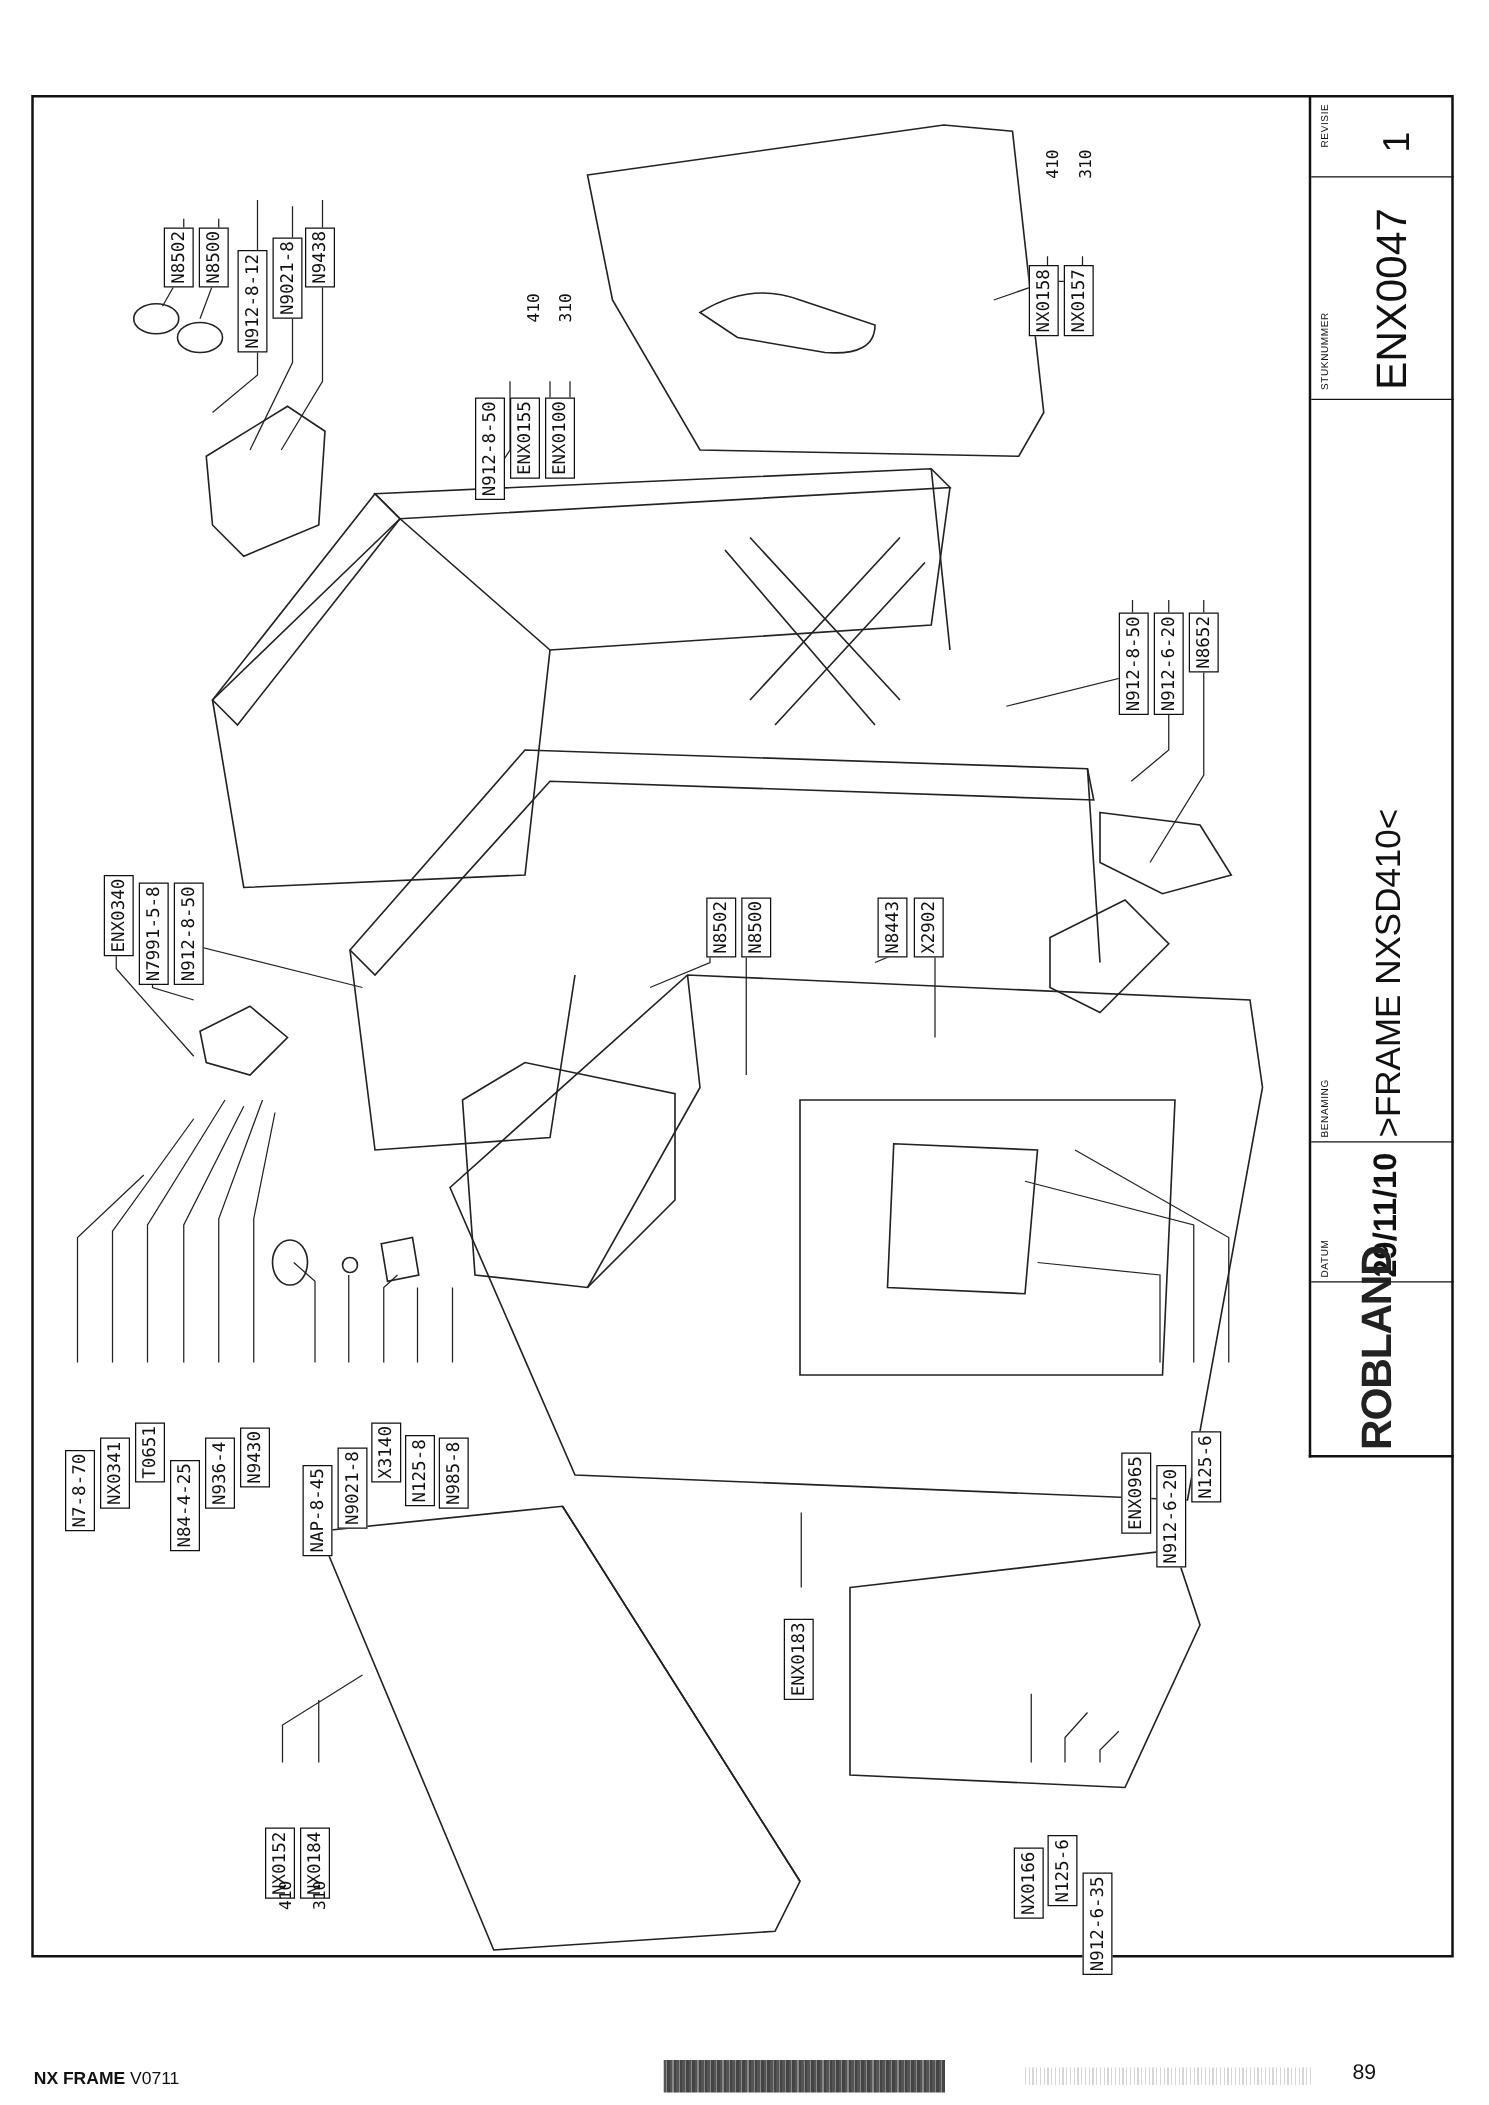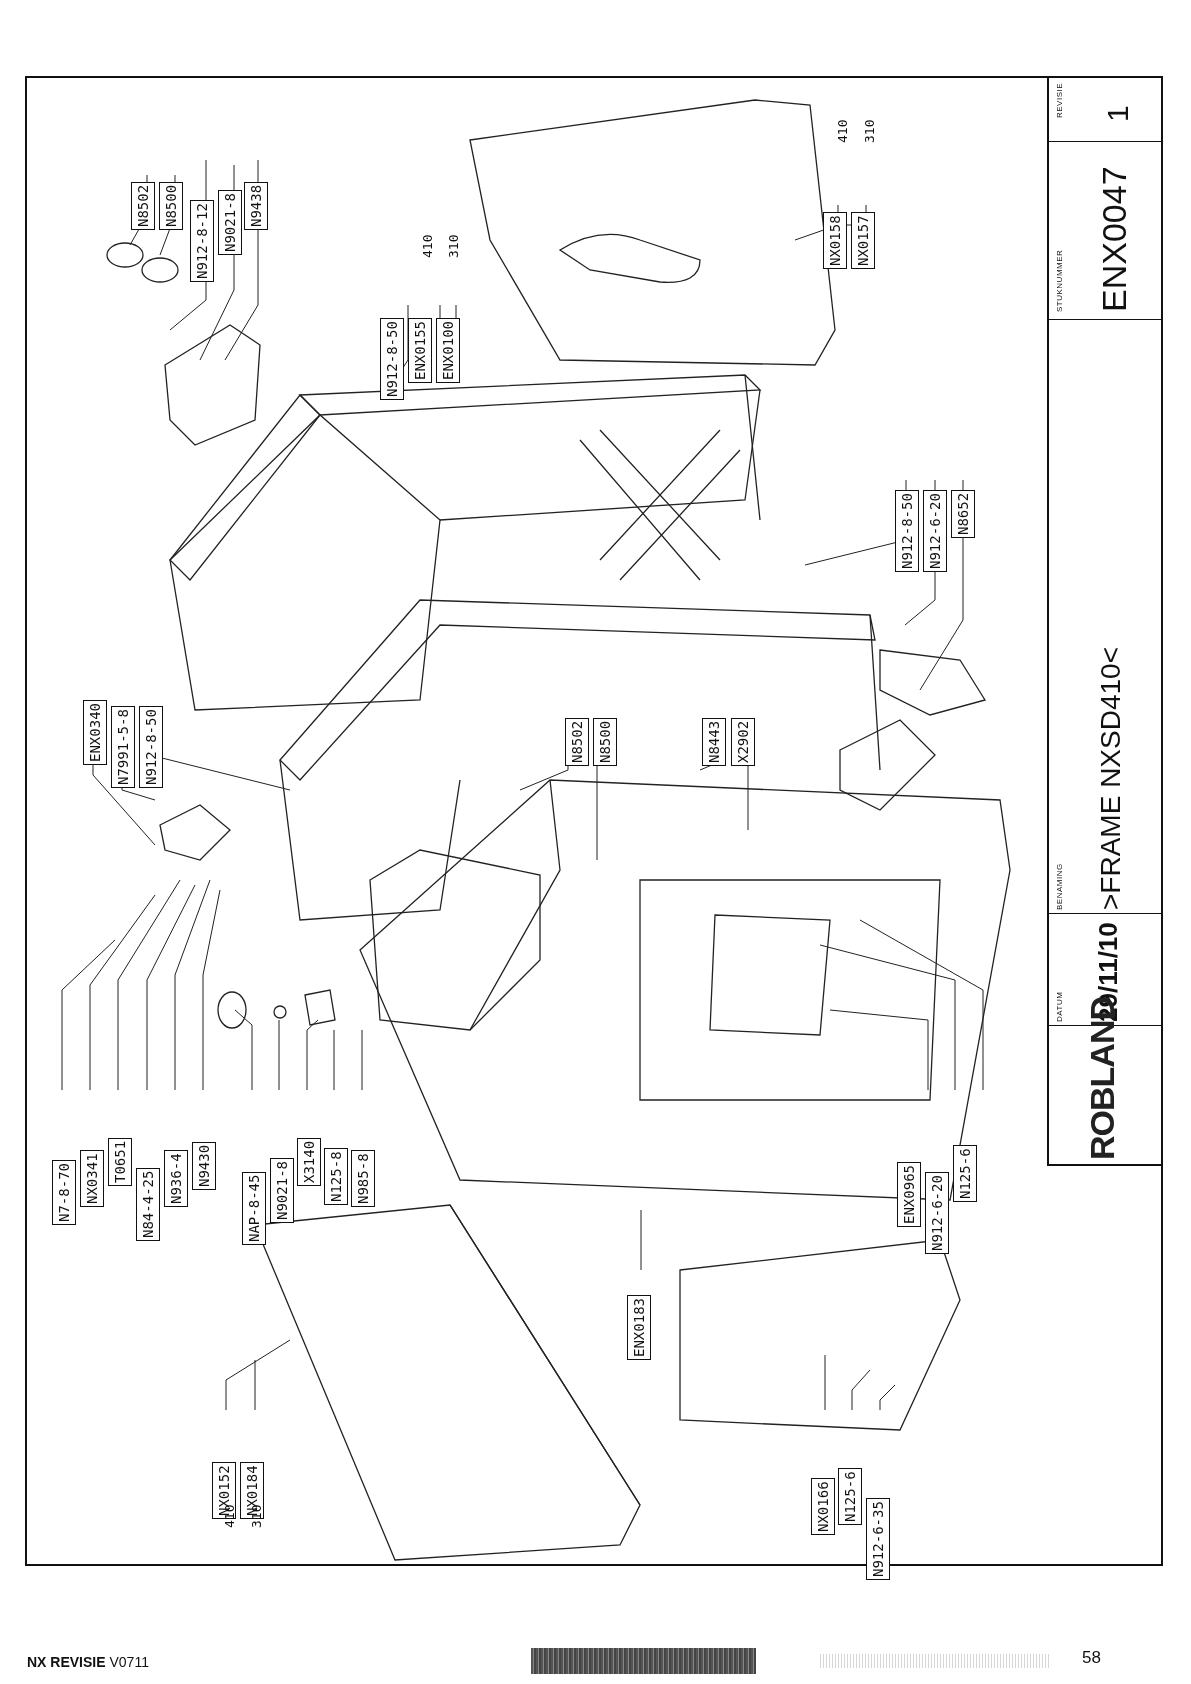--- a/index.html
+++ b/index.html
@@ -155,18 +155,18 @@
   <div class="tb-cell" style="top:838px;height:112px">
     <span class="tb-caption" style="left:6px;top:108px">DATUM</span>
     <span class="tb-value" style="left:44px;top:108px;font-size:26px;font-weight:bold">29/11/10</span>
   </div>
   <div class="tb-cell" style="top:950px;height:138px;border-bottom:none">
     <span class="tb-value" style="left:34px;top:134px;font-size:34px;font-weight:900;letter-spacing:-1px;color:#222">ROBLAND</span>
   </div>
 </div>
 
 <div id="footer-left">
-  <b>NX REVISIE</b>
+  <b>NX FRAME</b>
   <span>V0711</span>
 </div>
 <div id="footer-bar"></div>
 <div id="footer-gray"></div>
-<div id="page-num">58</div>
+<div id="page-num">89</div>
 
 </body></html>

